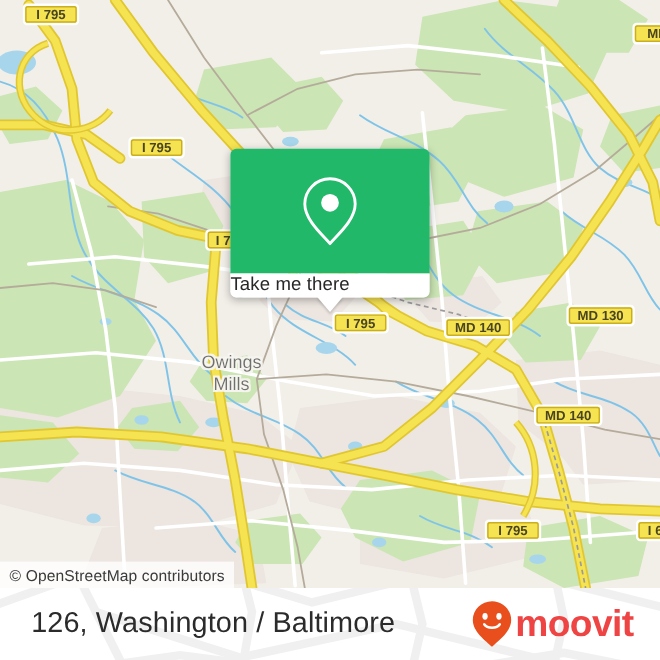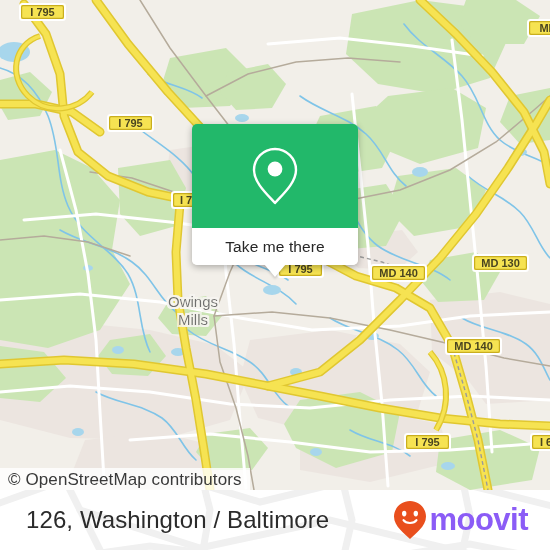--- a/index.html
+++ b/index.html
@@ -32,21 +32,21 @@
   #map-svg { display: block; width: 550px; height: 490px; }
 
   
   #attribution {
     position: absolute;
     left: 0;
     top: 468px;
     height: 22px;
     padding: 3px 8px 0 8px;
     background: rgba(255,255,255,0.80);
-    font-size: 17px;
+    font-size: 13px;
     color: #3a3a3a;
     letter-spacing: .1px;
     white-space: nowrap;
     line-height: 18px;
   }
 
   
   #popup-card {
     position: absolute;
     left: 192px;
@@ -58,26 +58,25 @@
     z-index: 30;
   }
   #popup-top {
     height: 104px;
     border-radius: 5px 5px 0 0;
     display: flex;
     align-items: center;
     justify-content: center;
   }
   #popup-bottom {
-    height: 37px;
+    height: 20px;
     background: #ffffff;
     border-radius: 0 0 5px 5px;
     display: flex;
     align-items: center;
-    justify-content: center;
     position: relative;
   }
   #popup-label {
     font-size: 15.5px;
     color: #272727;
     letter-spacing: .1px;
   }
   #popup-tail {
     position: absolute;
     left: 50%;
@@ -119,21 +118,21 @@
     right: 22px;
     top: 50%;
     transform: translateY(-50%);
     display: flex;
     align-items: center;
     gap: 2px;
   }
   #brand-wordmark {
     font-size: 31px;
     font-weight: bold;
-    color: #8b5cf6;
+    color: #ef4444;
     letter-spacing: -0.5px;
     line-height: 1;
     padding-bottom: 2px;
   }
 
   
   .shield-text { font-family: "Liberation Sans", sans-serif; font-size: 11px; font-weight: bold; fill: #4a4520; }
   .place-text  { font-family: "Liberation Sans", sans-serif; font-size: 15px; fill: #70706e; }
 </style>
 </head>

